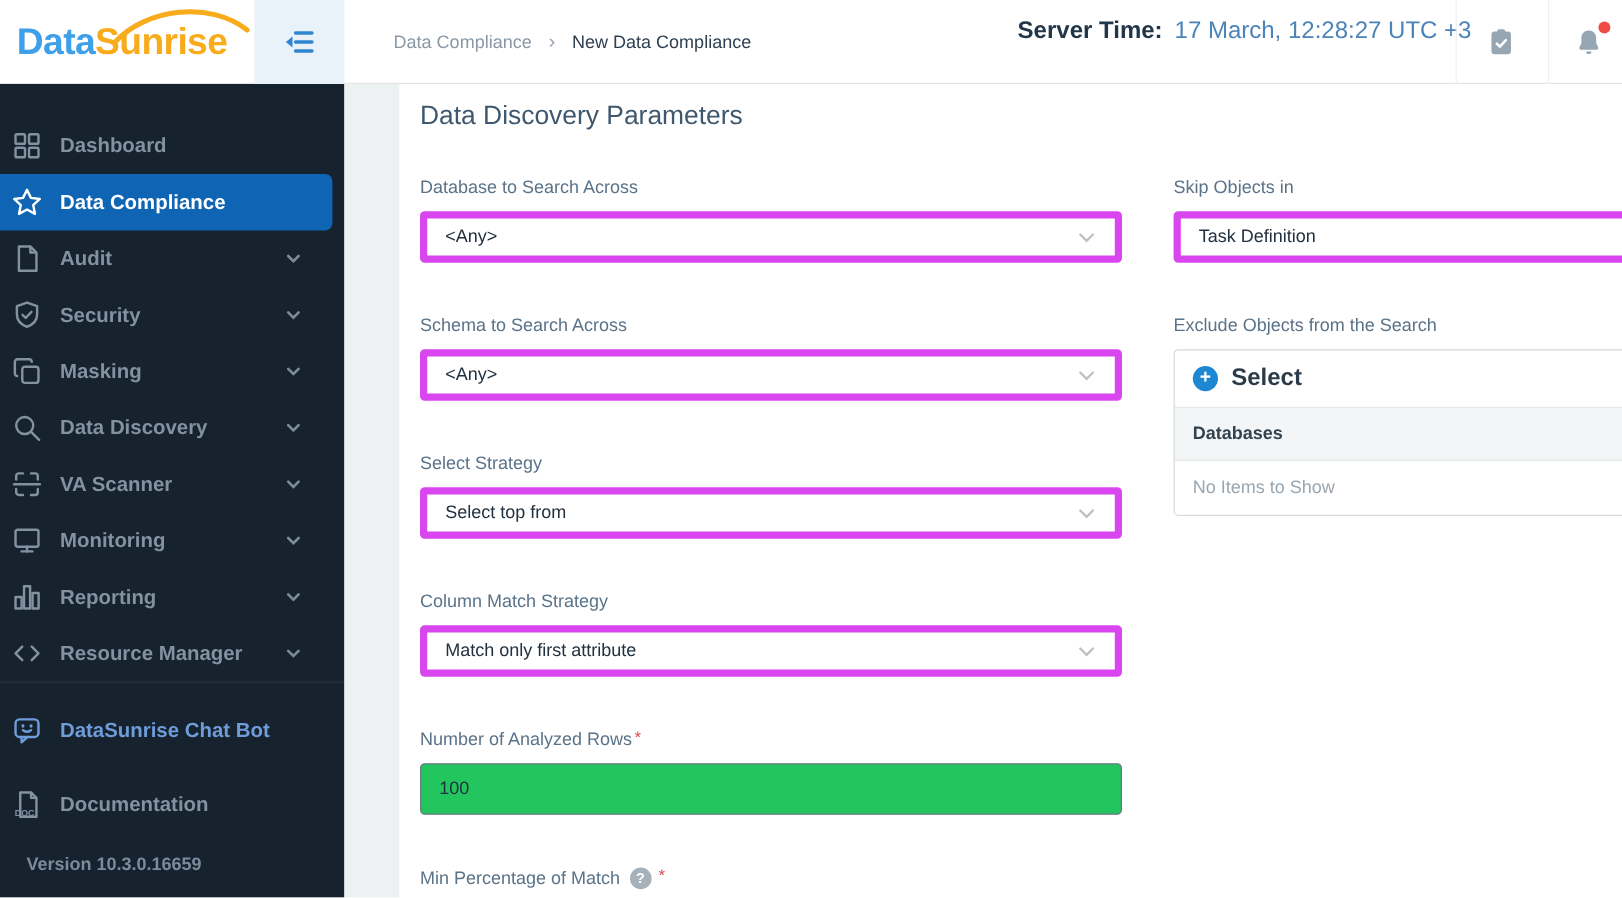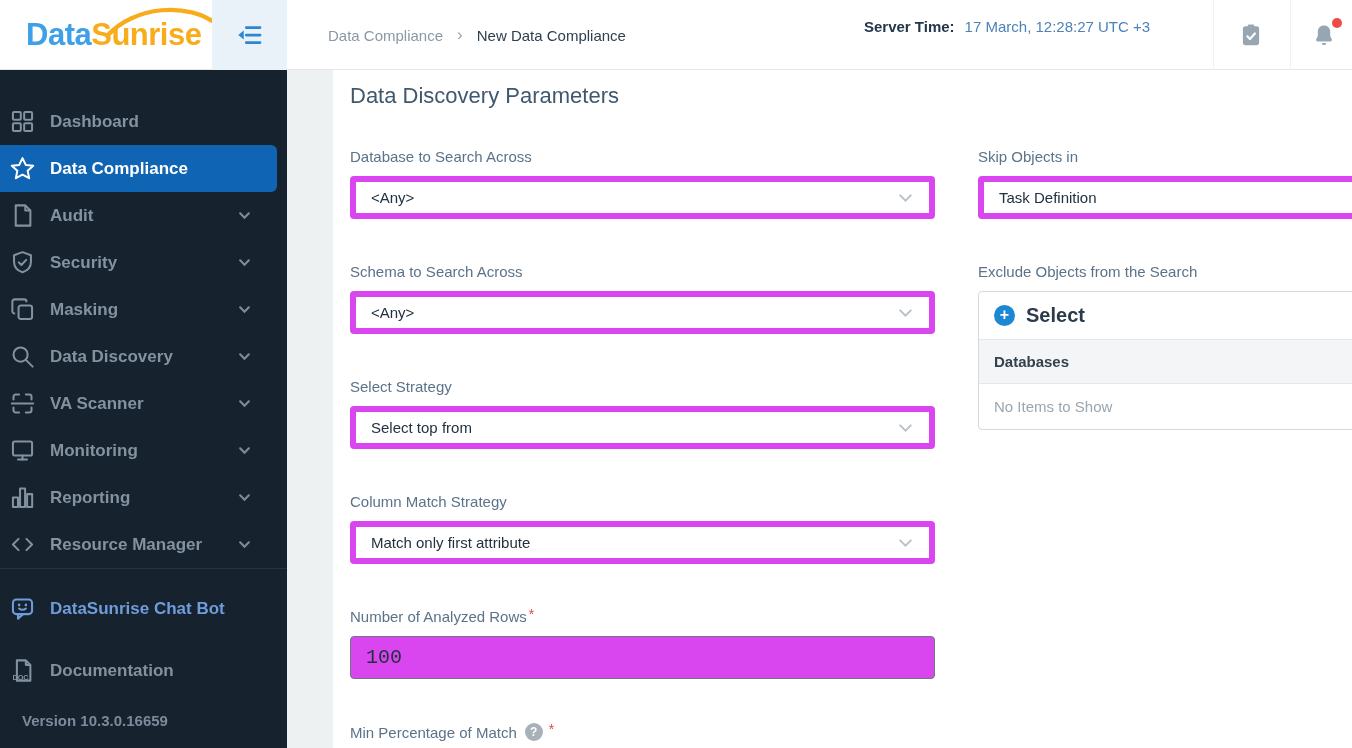--- a/index.html
+++ b/index.html
@@ -5,38 +5,38 @@
   * { margin:0; padding:0; box-sizing:border-box; }
   html,body { width:1352px; height:748px; }
   body {
     position:relative; overflow:hidden; background:#fff;
     font-family:"Liberation Sans", sans-serif; -webkit-font-smoothing:antialiased;
   }
 
   
   .topbar { position:absolute; left:0; top:0; width:1352px; height:70px; background:#fff;
             border-bottom:1px solid #e3e7ea; z-index:5; }
-  .logo-box { position:absolute; left:16px; top:0; width:212px; height:70px;
+  .logo-box { position:absolute; left:4px; top:0; width:212px; height:70px;
               display:flex; align-items:center; padding-left:10px; cursor:pointer; }
   .logo-text { position:relative; font-size:31px; font-weight:bold; letter-spacing:-0.5px; white-space:nowrap; }
   .logo-data { color:#3da0e8; }
   .logo-sunrise { color:#f8ac1b; }
   .logo-arc { position:absolute; left:74px; top:-13px; width:126px; height:36px; pointer-events:none; }
 
   .toggle-btn { position:absolute; left:212px; top:0; width:75px; height:70px; background:#e9f1f9;
                 display:flex; align-items:center; justify-content:center; cursor:pointer; color:#2f86cf; }
 
   .breadcrumb { position:absolute; left:328px; top:0; height:70px; display:flex; align-items:center;
                 gap:14px; font-size:15px; }
   .bc-parent { color:#8a98a6; cursor:pointer; }
   .bc-sep { color:#98a5b1; font-size:17px; }
   .bc-current { color:#2e3f50; }
 
   .server-time { position:absolute; left:848px; top:0; height:52px; display:flex; align-items:center;
-                 gap:10px; font-size:15px; white-space:nowrap;margin-left:16px; }
+                 gap:10px; font-size:20px; white-space:nowrap; }
   .st-label { color:#22364a; font-weight:700; }
   .st-value { color:#4c83b8; }
 
   .tb-div { position:absolute; top:0; width:1px; height:70px; background:#eff1f3; }
   .tb-div.d1 { left:1213px; } .tb-div.d2 { left:1290px; }
 
   .tb-icon { position:absolute; top:0; height:70px; width:62px; display:flex; align-items:center;
              justify-content:center; color:#97a6b3; cursor:pointer; }
   .tb-icon.clipboard { left:1220px; }
   .tb-icon.bell { left:1293px; }
@@ -73,21 +73,21 @@
                  font-size:12px; font-weight:700; display:inline-flex; align-items:center;
                  justify-content:center; margin-left:8px; cursor:pointer; }
   .help-circle + .req { margin-left:6px; }
 
   .selectbox { height:43px; border:6px solid #d946ef; border-radius:4px; background:#fff;
                display:flex; align-items:center; justify-content:space-between; padding:0 15px;
                font-size:15px; color:#22313f; cursor:pointer; }
   .selectbox .caret { color:#b9c1c7; width:17px; height:17px; display:flex; }
 
   .textinput { width:100%; height:43px; border:1px solid #d3d9dd; border-radius:4px; padding:0 15px;
-               font-size:20px; color:#22313f; font-family:Liberation Mono, monospace; outline:none; background:#d946ef; }
+               font-size:15px; color:#22313f; font-family:Liberation Sans, sans-serif; outline:none; background:#22c55e; }
   .textinput.focused { border-color:#6b7782; }
 
   .panel { border:1px solid #d3d9dd; border-radius:4px; background:#fff; overflow:hidden; }
   .panel-select-row { height:47px; display:flex; align-items:center; padding:0 15px; gap:11px; cursor:pointer; }
   .plus-circle { width:21px; height:21px; border-radius:50%; background:#1e87d4; color:#fff;
                  display:flex; align-items:center; justify-content:center; font-size:16px;
                  font-weight:700; line-height:1; padding-bottom:1px; }
   .panel-select-label { font-weight:700; font-size:20px; color:#2b3b49; }
   .panel-group-header { height:45px; background:#f3f5f6; border-top:1px solid #e4e8ea;
                         border-bottom:1px solid #e4e8ea; display:flex; align-items:center;

